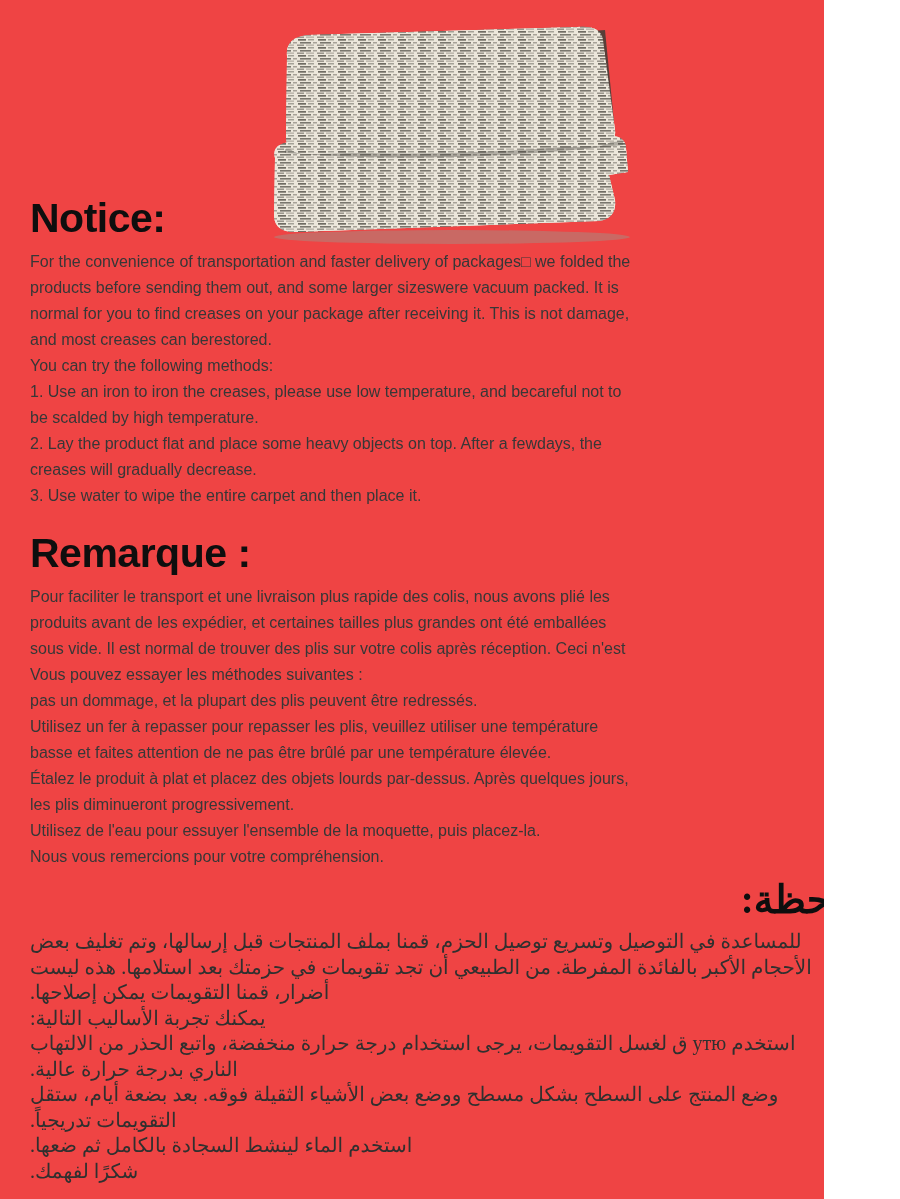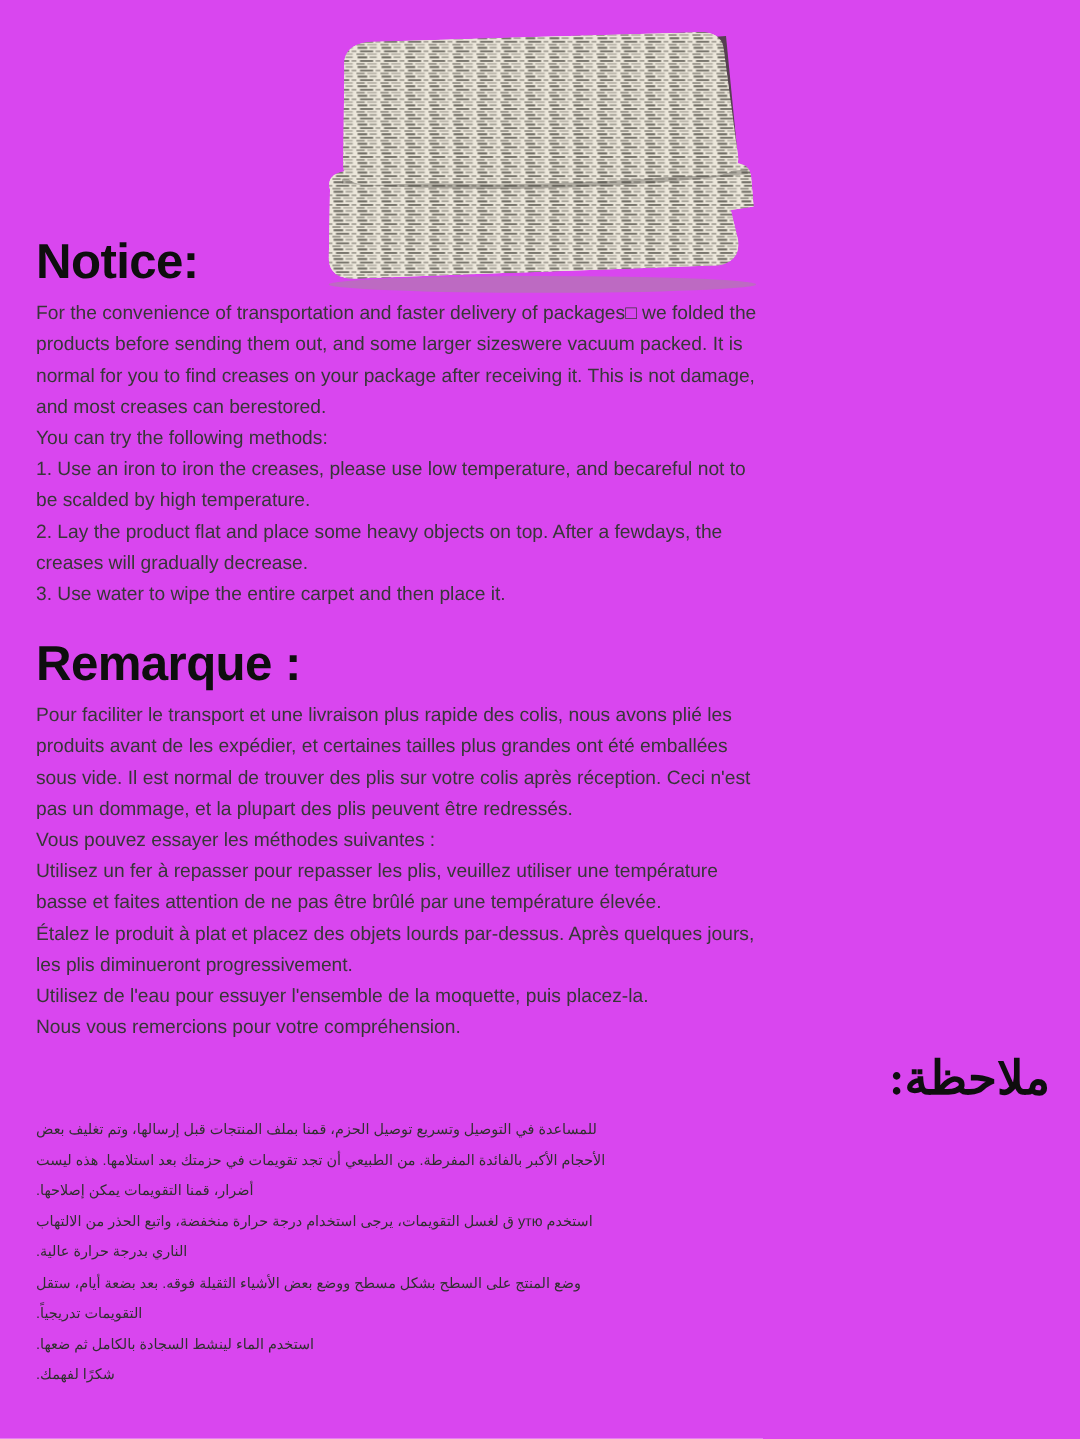--- a/index.html
+++ b/index.html
@@ -1,19 +1,19 @@
 <!DOCTYPE html>
 <html><head>
 <meta charset="utf-8">
 <style>
   html,body{margin:0;padding:0;}
   .page{
     position:relative;
-    width:900px;height:1199px;
-    background:#d946ef;
+    width:824px;height:1199px;
+    background:#ef4444;
     overflow:hidden;
     font-family:"Liberation Sans", sans-serif;
   }
   .photo{position:absolute;left:257px;top:22px;}
   .content{position:absolute;left:30px;top:194px;width:845px;}
   .heading{
     font-size:41px;font-weight:bold;color:#0e0e0e;
     margin:0 0 6px 0;line-height:1.2;letter-spacing:-0.5px;
   }
   .heading.fr{margin-top:20px;}
@@ -21,23 +21,23 @@
     font-size:39px;line-height:1.25;margin:6px 0 4px 0;
     direction:rtl;text-align:right;
     font-family:Liberation Serif, serif;
   }
   .block{color:#373737;}
   .block .line{
     font-size:16px;line-height:26px;white-space:nowrap;
   }
   .block.ar .line{
     direction:rtl;text-align:left;
-    font-size:12px;line-height:25.5px;
+    font-size:20px;line-height:25.5px;
     color:#30302f;
-    font-family:Liberation Sans, sans-serif;
+    font-family:Liberation Serif, serif;
   }
 </style>
 </head>
 <body>
 
 <div class="page">
 
   <svg class="photo" width="388" height="226" viewBox="0 0 388 226">
     <defs>
       <pattern id="wv" width="20" height="8" patternUnits="userSpaceOnUse">
@@ -104,35 +104,36 @@
       <div class="line">2. Lay the product flat and place some heavy objects on top. After a fewdays, the</div>
       <div class="line">creases will gradually decrease.</div>
       <div class="line">3. Use water to wipe the entire carpet and then place it.</div>
     </div>
 
     <h1 class="heading fr">Remarque :</h1>
     <div class="block fr">
       <div class="line">Pour faciliter le transport et une livraison plus rapide des colis, nous avons plié les</div>
       <div class="line">produits avant de les expédier, et certaines tailles plus grandes ont été emballées</div>
       <div class="line">sous vide. Il est normal de trouver des plis sur votre colis après réception. Ceci n'est</div>
+      <div class="line">Vous pouvez essayer les méthodes suivantes :</div>
       <div class="line">pas un dommage, et la plupart des plis peuvent être redressés.</div>
-      <div class="line">Vous pouvez essayer les méthodes suivantes :</div>
       <div class="line">Utilisez un fer à repasser pour repasser les plis, veuillez utiliser une température</div>
       <div class="line">basse et faites attention de ne pas être brûlé par une température élevée.</div>
       <div class="line">Étalez le produit à plat et placez des objets lourds par-dessus. Après quelques jours,</div>
       <div class="line">les plis diminueront progressivement.</div>
       <div class="line">Utilisez de l'eau pour essuyer l'ensemble de la moquette, puis placez-la.</div>
       <div class="line">Nous vous remercions pour votre compréhension.</div>
     </div>
 
     <h1 class="heading ar" dir="rtl">ملاحظة:</h1>
     <div class="block ar">
       <div class="line" dir="rtl">للمساعدة في التوصيل وتسريع توصيل الحزم، قمنا بملف المنتجات قبل إرسالها، وتم تغليف بعض</div>
       <div class="line" dir="rtl">الأحجام الأكبر بالفائدة المفرطة. من الطبيعي أن تجد تقويمات في حزمتك بعد استلامها. هذه ليست</div>
       <div class="line" dir="rtl">أضرار، قمنا التقويمات يمكن إصلاحها.</div>
+      <div class="line" dir="rtl">يمكنك تجربة الأساليب التالية:</div>
       <div class="line" dir="rtl">استخدم утю ق لغسل التقويمات، يرجى استخدام درجة حرارة منخفضة، واتبع الحذر من الالتهاب</div>
       <div class="line" dir="rtl">الناري بدرجة حرارة عالية.</div>
       <div class="line" dir="rtl">وضع المنتج على السطح بشكل مسطح ووضع بعض الأشياء الثقيلة فوقه. بعد بضعة أيام، ستقل</div>
       <div class="line" dir="rtl">التقويمات تدريجياً.</div>
       <div class="line" dir="rtl">استخدم الماء لينشط السجادة بالكامل ثم ضعها.</div>
       <div class="line" dir="rtl">شكرًا لفهمك.</div>
     </div>
 
   </div>
 </div>

